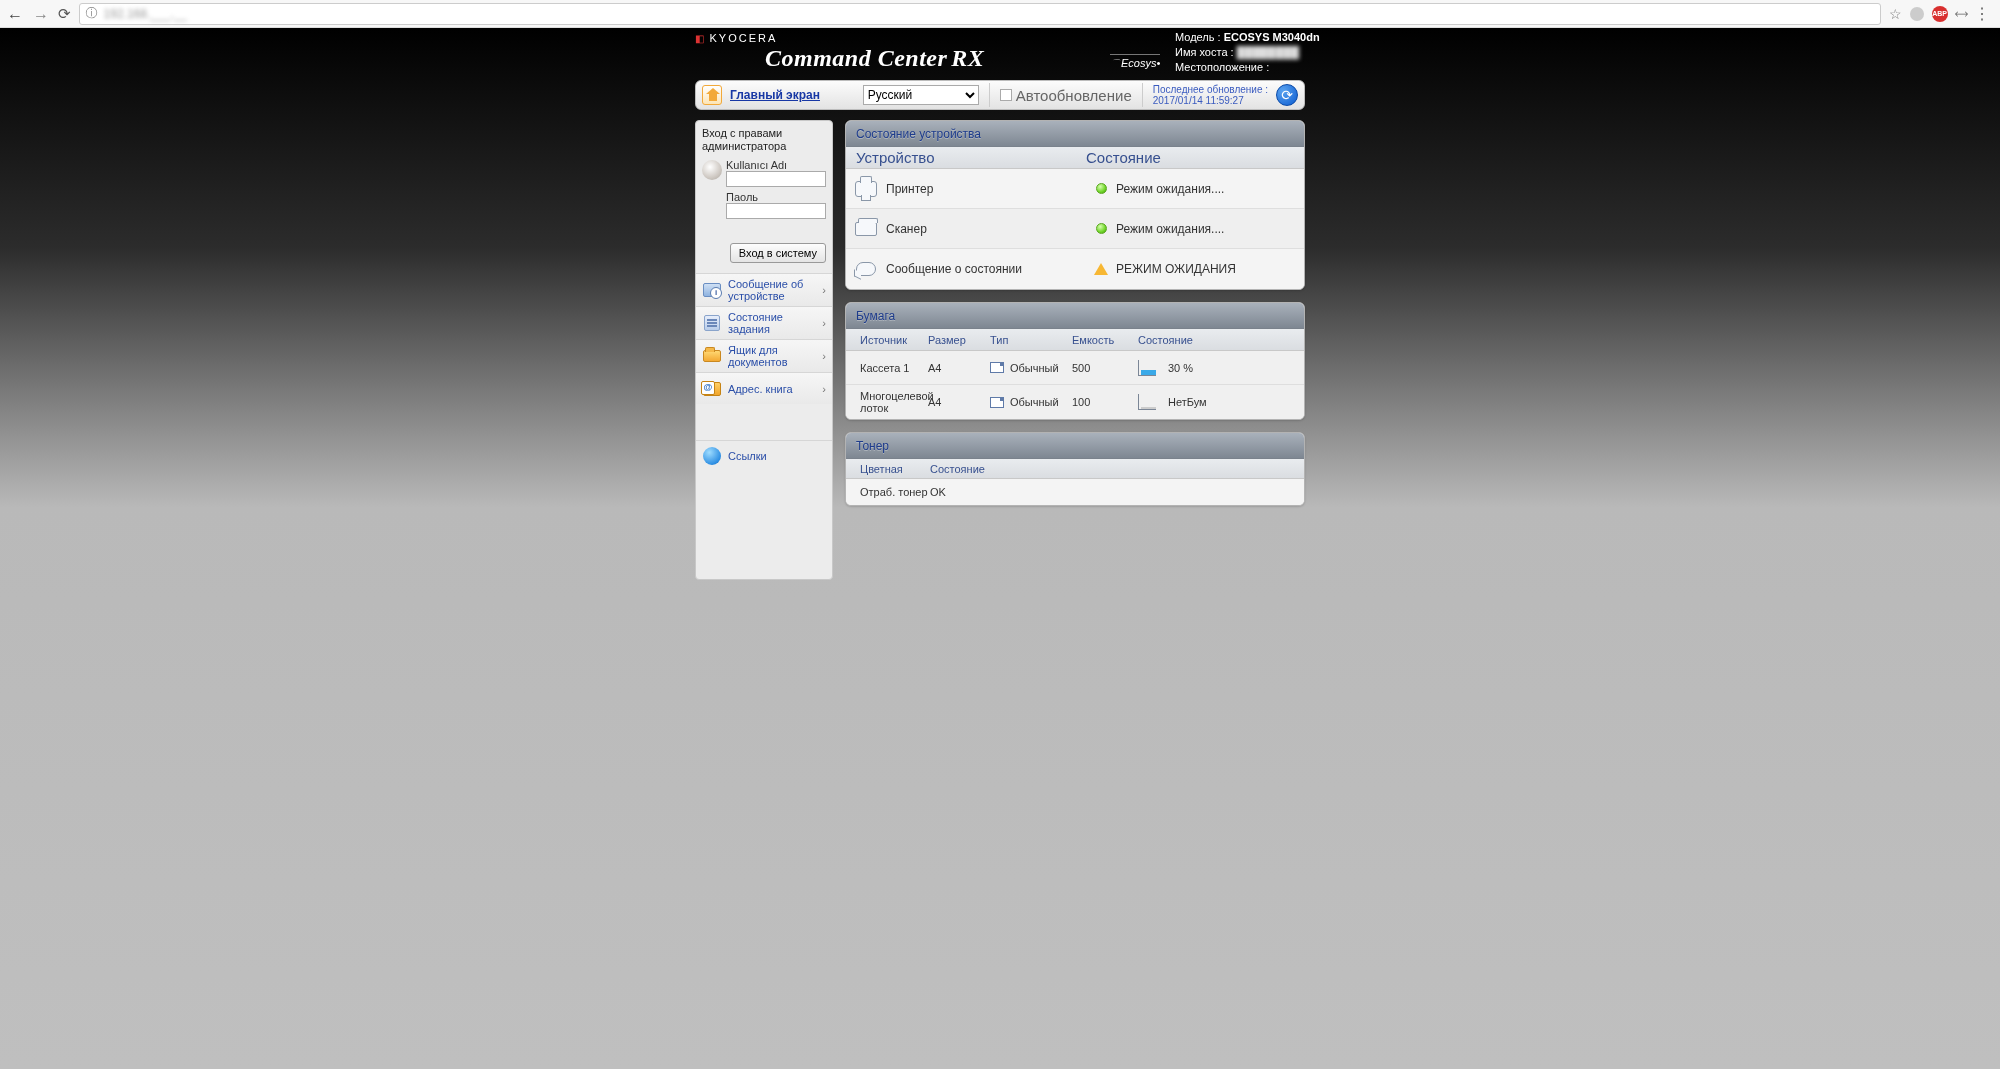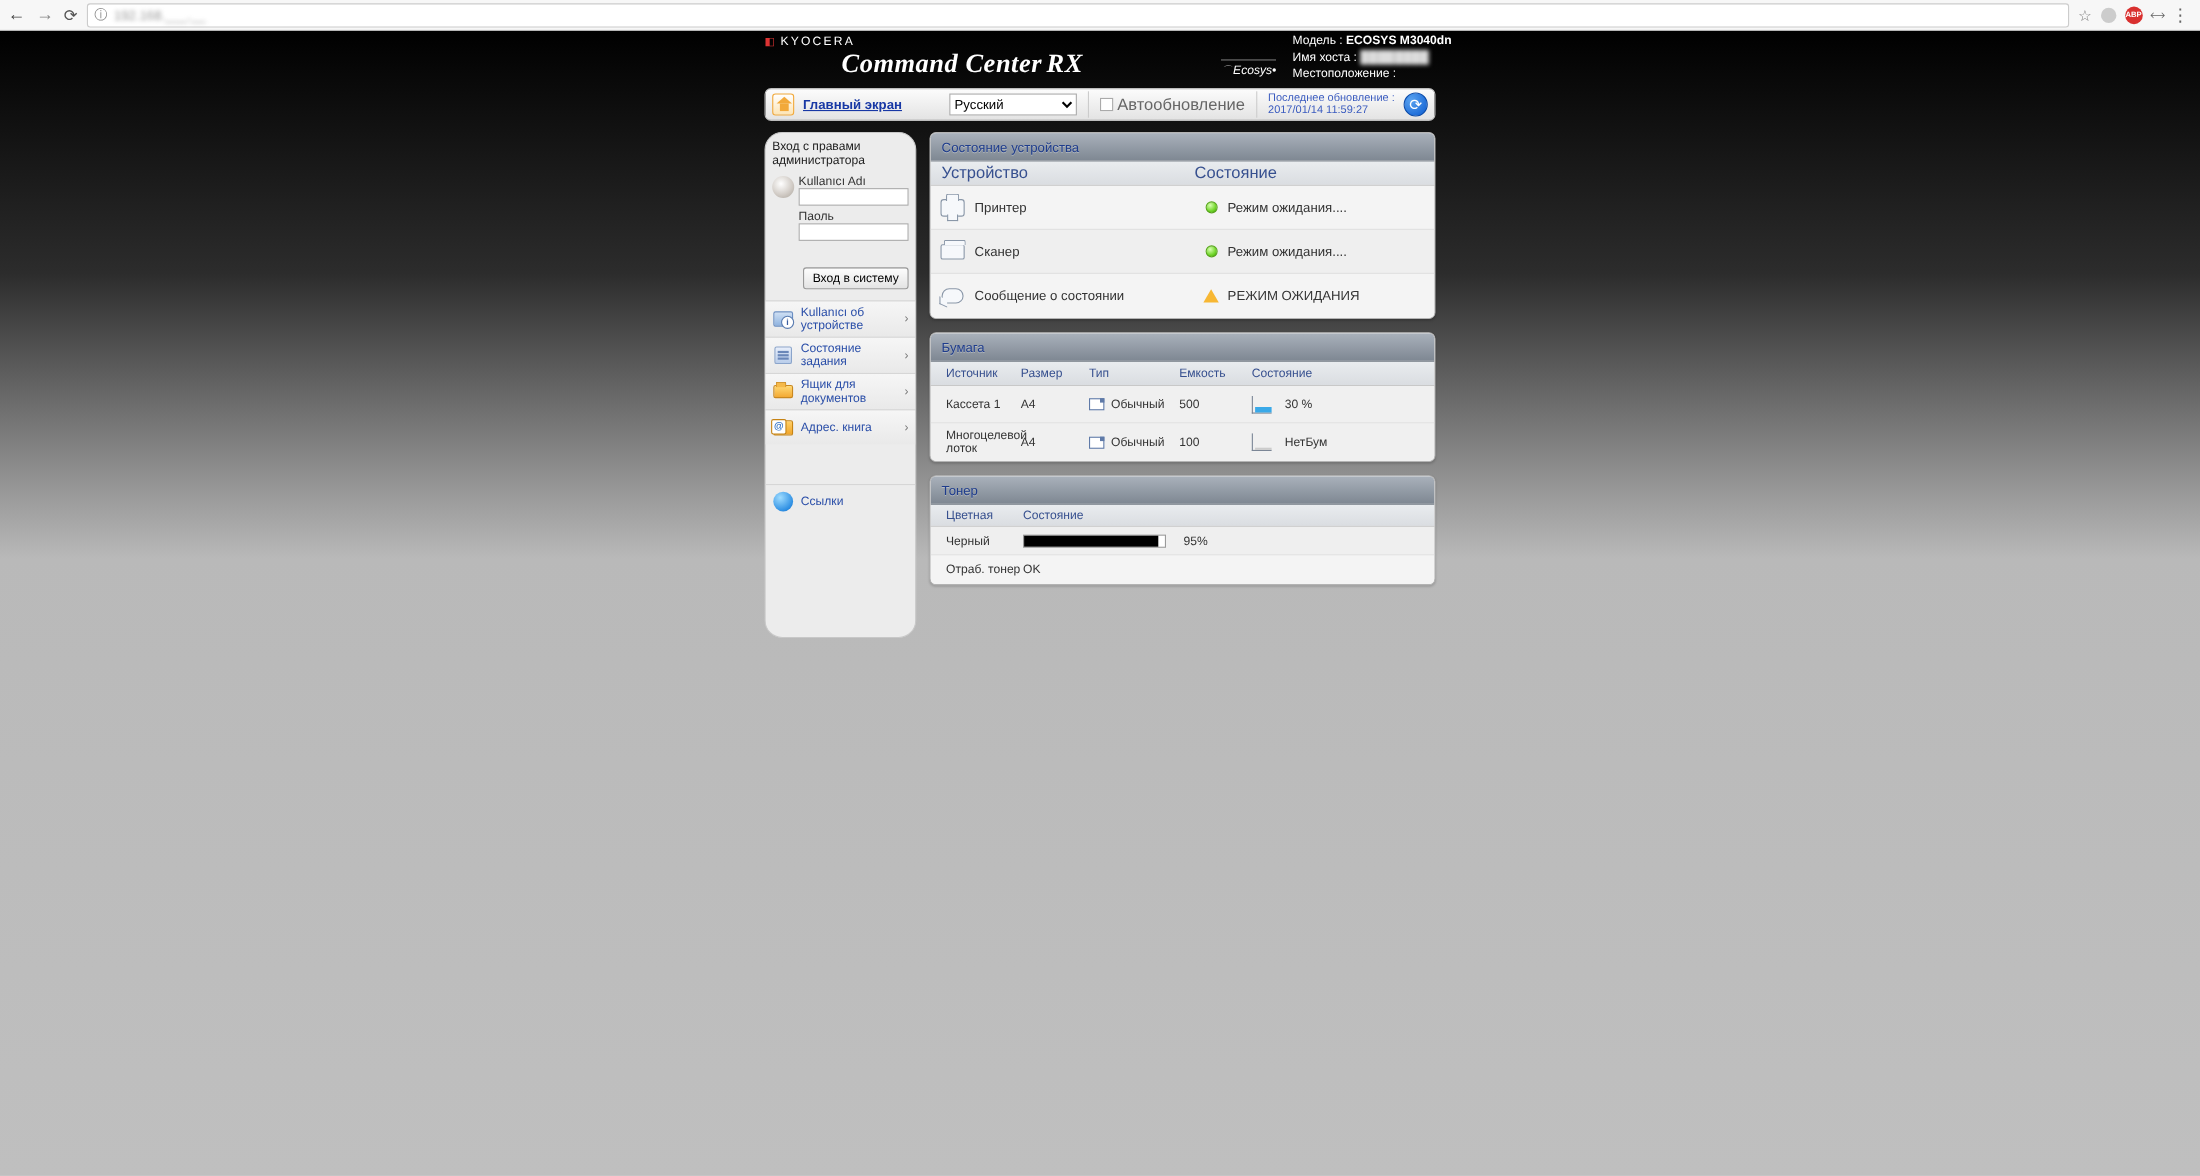--- a/index.html
+++ b/index.html
@@ -33,21 +33,21 @@
   .home-ico::before { content:''; position:absolute; left:3px; top:2px; width:0; height:0; border-left:7px solid transparent; border-right:7px solid transparent; border-bottom:6px solid #f2a93a; }
   .home-ico::after { content:''; position:absolute; left:6px; top:8px; width:8px; height:7px; background:#f2a93a; }
   .home-link { color: #1838a5; text-decoration: underline; font-weight: bold; font-size: 12px; }
   .lang-sel { margin-left: auto; width: 116px; height: 20px; font-size: 12px; border:1px solid #aaa; background:#fff; }
   .tool-sep { width: 1px; height: 24px; background: #ccc; margin: 0 2px; }
   .auto-ref { display: flex; align-items: center; gap: 4px; color: #666; font-size: 15px; }
   .auto-chk { width:12px; height:12px; border:1px solid #aaa; background:#fff; }
   .last-upd { color: #3a5bbf; font-size: 10px; line-height: 11px; text-align: left; }
   .refresh-btn { width: 22px; height: 22px; border-radius: 50%; background: radial-gradient(circle at 30% 30%, #5aa3f0, #0b5bd0); border: 1px solid #0a4aa8; display:flex; align-items:center; justify-content:center; color:#fff; font-size:14px; }
   .body-row { display: flex; gap: 12px; margin-top: 10px; align-items:flex-start; }
-  .sidebar { width: 138px; background: #ececec; border: 1px solid #c8c8c8; border-radius: 16px; padding-bottom: 6px; min-height: 460px; }
+  .sidebar { width: 138px; background: #ececec; border: 1px solid #c8c8c8; border-radius: 4px; padding-bottom: 6px; min-height: 460px; }
   .login-box { padding: 6px 6px 10px 6px; }
   .login-title { font-size: 11px; color: #222; line-height: 13px; margin-bottom: 6px; }
   .login-row { display: flex; align-items: flex-start; gap: 4px; }
   .avatar-ico { width: 20px; height: 20px; border-radius: 50%; background: radial-gradient(circle at 40% 35%, #fff, #cfc9c3 60%, #a8a29a); flex-shrink:0; margin-top:1px; }
   .login-fields { flex:1; }
   .fld-label { font-size: 11px; color: #333; }
   .fld-input { width: 100%; height: 16px; border: 1px solid #aaa; background: #fff; margin-bottom: 4px; }
   .login-btn { display: block; margin: 20px 0 0 auto; padding: 3px 8px; font-size: 11px; border: 1px solid #999; background: linear-gradient(#fdfdfd, #e4e4e4); border-radius: 3px; cursor: pointer; }
   .nav-item { display: flex; align-items: center; gap: 6px; padding: 4px 6px; border-top: 1px solid #d6d6d6; background: linear-gradient(#f6f6f6,#e9e9e9); cursor: pointer; position:relative; min-height:32px; }
   .nav-item .chev { margin-left: auto; color: #777; font-size: 11px; }
@@ -170,21 +170,21 @@
               <div class="fld-label">Паоль</div>
               <input class="fld-input" type="password" style="">
               <button class="login-btn">Вход в систему</button>
             </div>
           </div>
         </div>
         <div class="nav-item">
           <span class="ico-box">
               <span class="ico-devinfo"></span>
             </span>
-          <span class="lbl">Kullanıcı об устройстве</span>
+          <span class="lbl">Сообщение об устройстве</span>
           <span class="chev">›</span>
         </div>
         <div class="nav-item">
           <span class="ico-box">
               <span class="ico-job"></span>
             </span>
           <span class="lbl">Состояние задания</span>
           <span class="chev">›</span>
         </div>
         <div class="nav-item">
@@ -296,29 +296,20 @@
 
         <div class="panel">
           <div class="panel-hdr">
               <span>Тонер</span>
             </div>
           <div class="toner-subhdr">
             <div class="tc-col">Цветная</div>
             <div class="tc-stat">Состояние</div>
           </div>
           <div class="toner-row">
-            <div class="tc-col">Черный</div>
-            <div class="tc-stat" style="display:flex;align-items:center;">
-              <div class="toner-bar-wrap">
-                  <div class="toner-bar" style="width:95%;"></div>
-                </div>
-              <span>95%</span>
-            </div>
-          </div>
-          <div class="toner-row">
             <div class="tc-col">Отраб. тонер</div>
             <div class="tc-stat">OK</div>
           </div>
         </div>
       </div>
     </div>
   </div>
 </div>
 
 </body></html>

